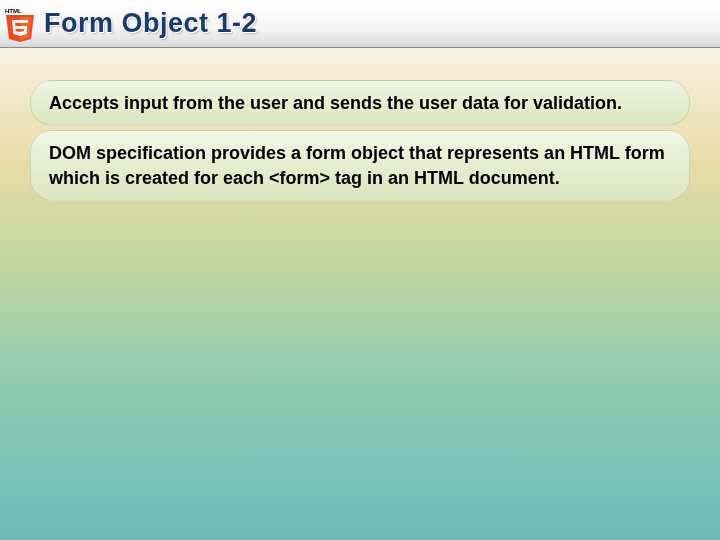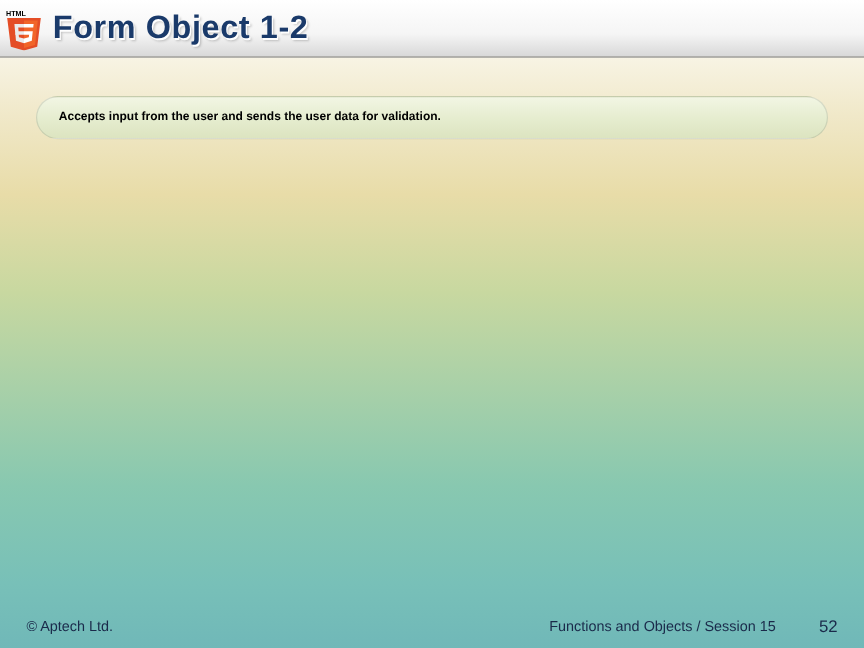--- a/index.html
+++ b/index.html
@@ -18,21 +18,21 @@
   .logo { width: 32px; height: 36px; margin-right: 8px; position: relative; }
   .title {
     font-size: 27px; font-weight: bold; letter-spacing: 0.5px;
     color: #1a3a6a;
     text-shadow: 1px 1px 0 #fff, 2px 2px 2px rgba(0,0,0,0.2);
   }
   .body { position: absolute; top: 80px; left: 30px; right: 30px; }
   .bullet {
     position: relative; margin-bottom: 4px;
     border-radius: 22px; padding: 10px 18px;
-    font-size: 10px; font-weight: bold; color: #000; line-height: 1.35;
+    font-size: 18px; font-weight: bold; color: #000; line-height: 1.35;
     background: linear-gradient(to bottom, #f2f6e4 0%, #e6edd0 50%, #dce4c0 100%);
     border: 1px solid rgba(0,0,0,0.1);
   }
   .bullet::after {
     content: ""; position: absolute; left: 16px; right: 0; bottom: -8px; height: 12px;
     background: #6a7a3a; z-index: -1;
     border-bottom-left-radius: 6px;
   }
   .footer {
     position: absolute; left: 0; right: 0; bottom: 0; height: 36px;
@@ -59,22 +59,17 @@
         <polygon points="16,26 11.8,25 11.5,22 8.8,22 9.3,28 16,30" fill="#ebebeb"></polygon>
         <polygon points="16,14 24,14 23.7,17 16,17" fill="#fff"></polygon>
         <polygon points="16,20 23.3,20 22.5,28 16,30 16,26 20,25 20.3,23 16,23" fill="#fff"></polygon>
       </svg>
     </div>
     <div class="title">Form Object 1-2</div>
   </div>
 
   <div class="body">
     <div class="bullet">Accepts input from the user and sends the user data for validation.</div>
+    <div class="bullet">DOM specification provides a form object that represents an HTML form which is created for each &lt;form&gt; tag in an HTML document.</div>
   </div>
 
-  <div class="footer">
-    <span class="copyright">© Aptech Ltd.</span>
-    <span class="spacer"></span>
-    <span class="session">Functions and Objects / Session 15</span>
-    <span class="page">52</span>
-  </div>
 
 </div>
 
 </body></html>

